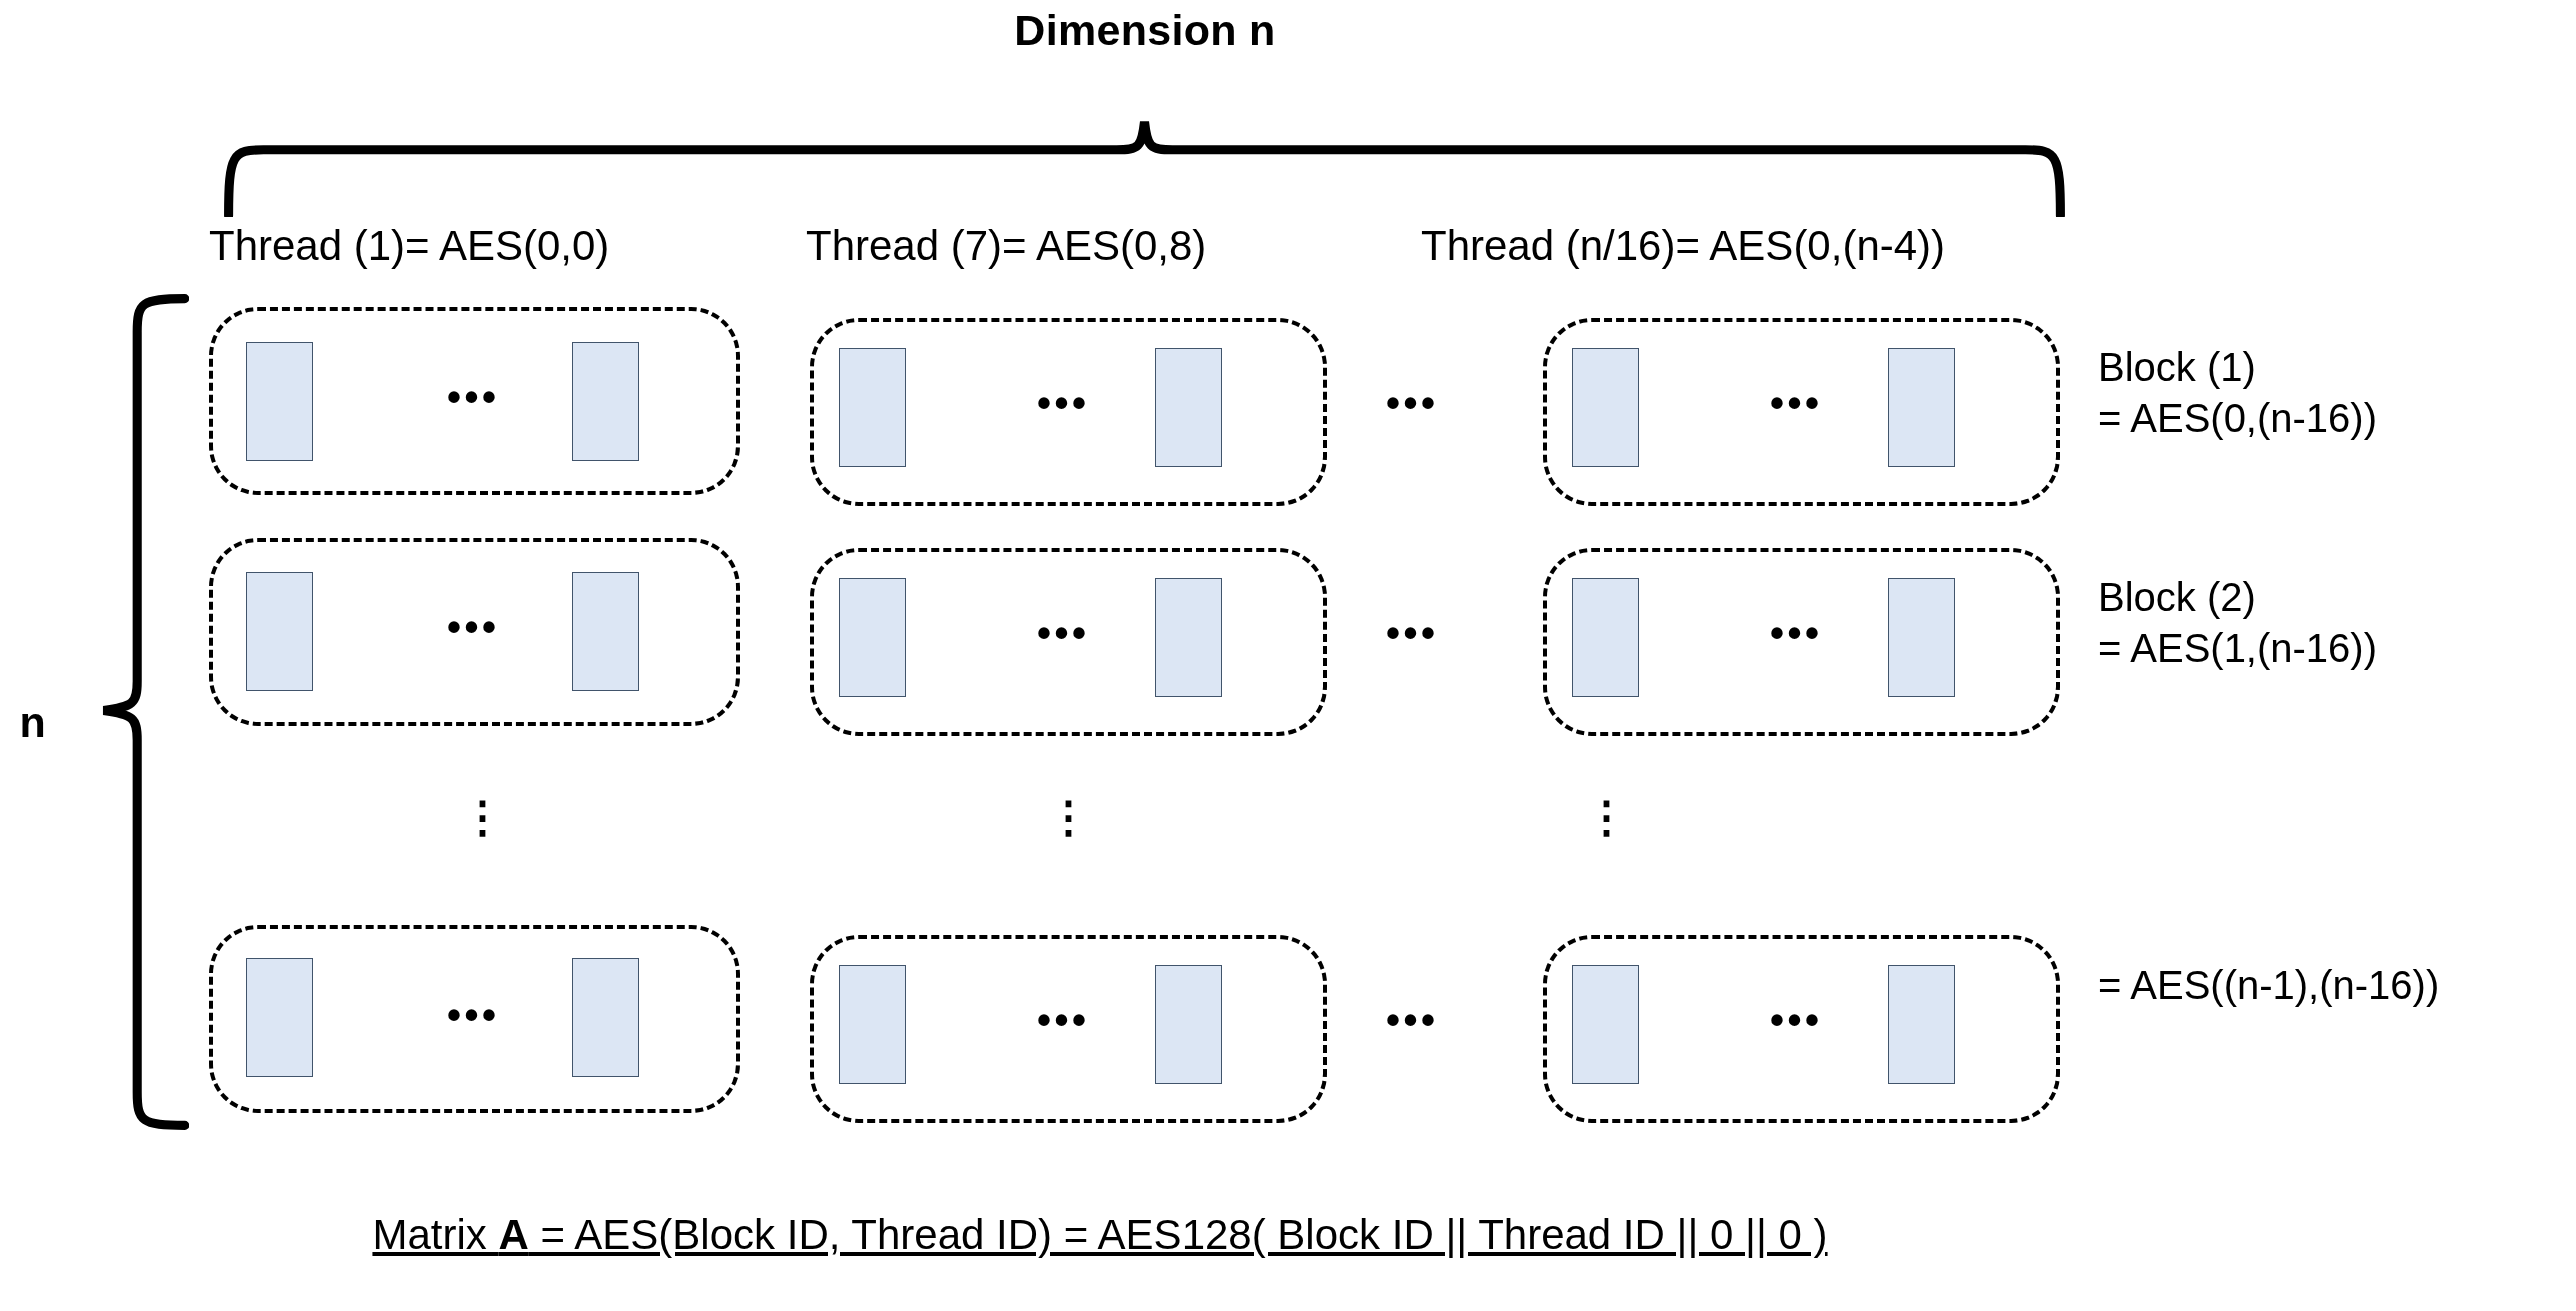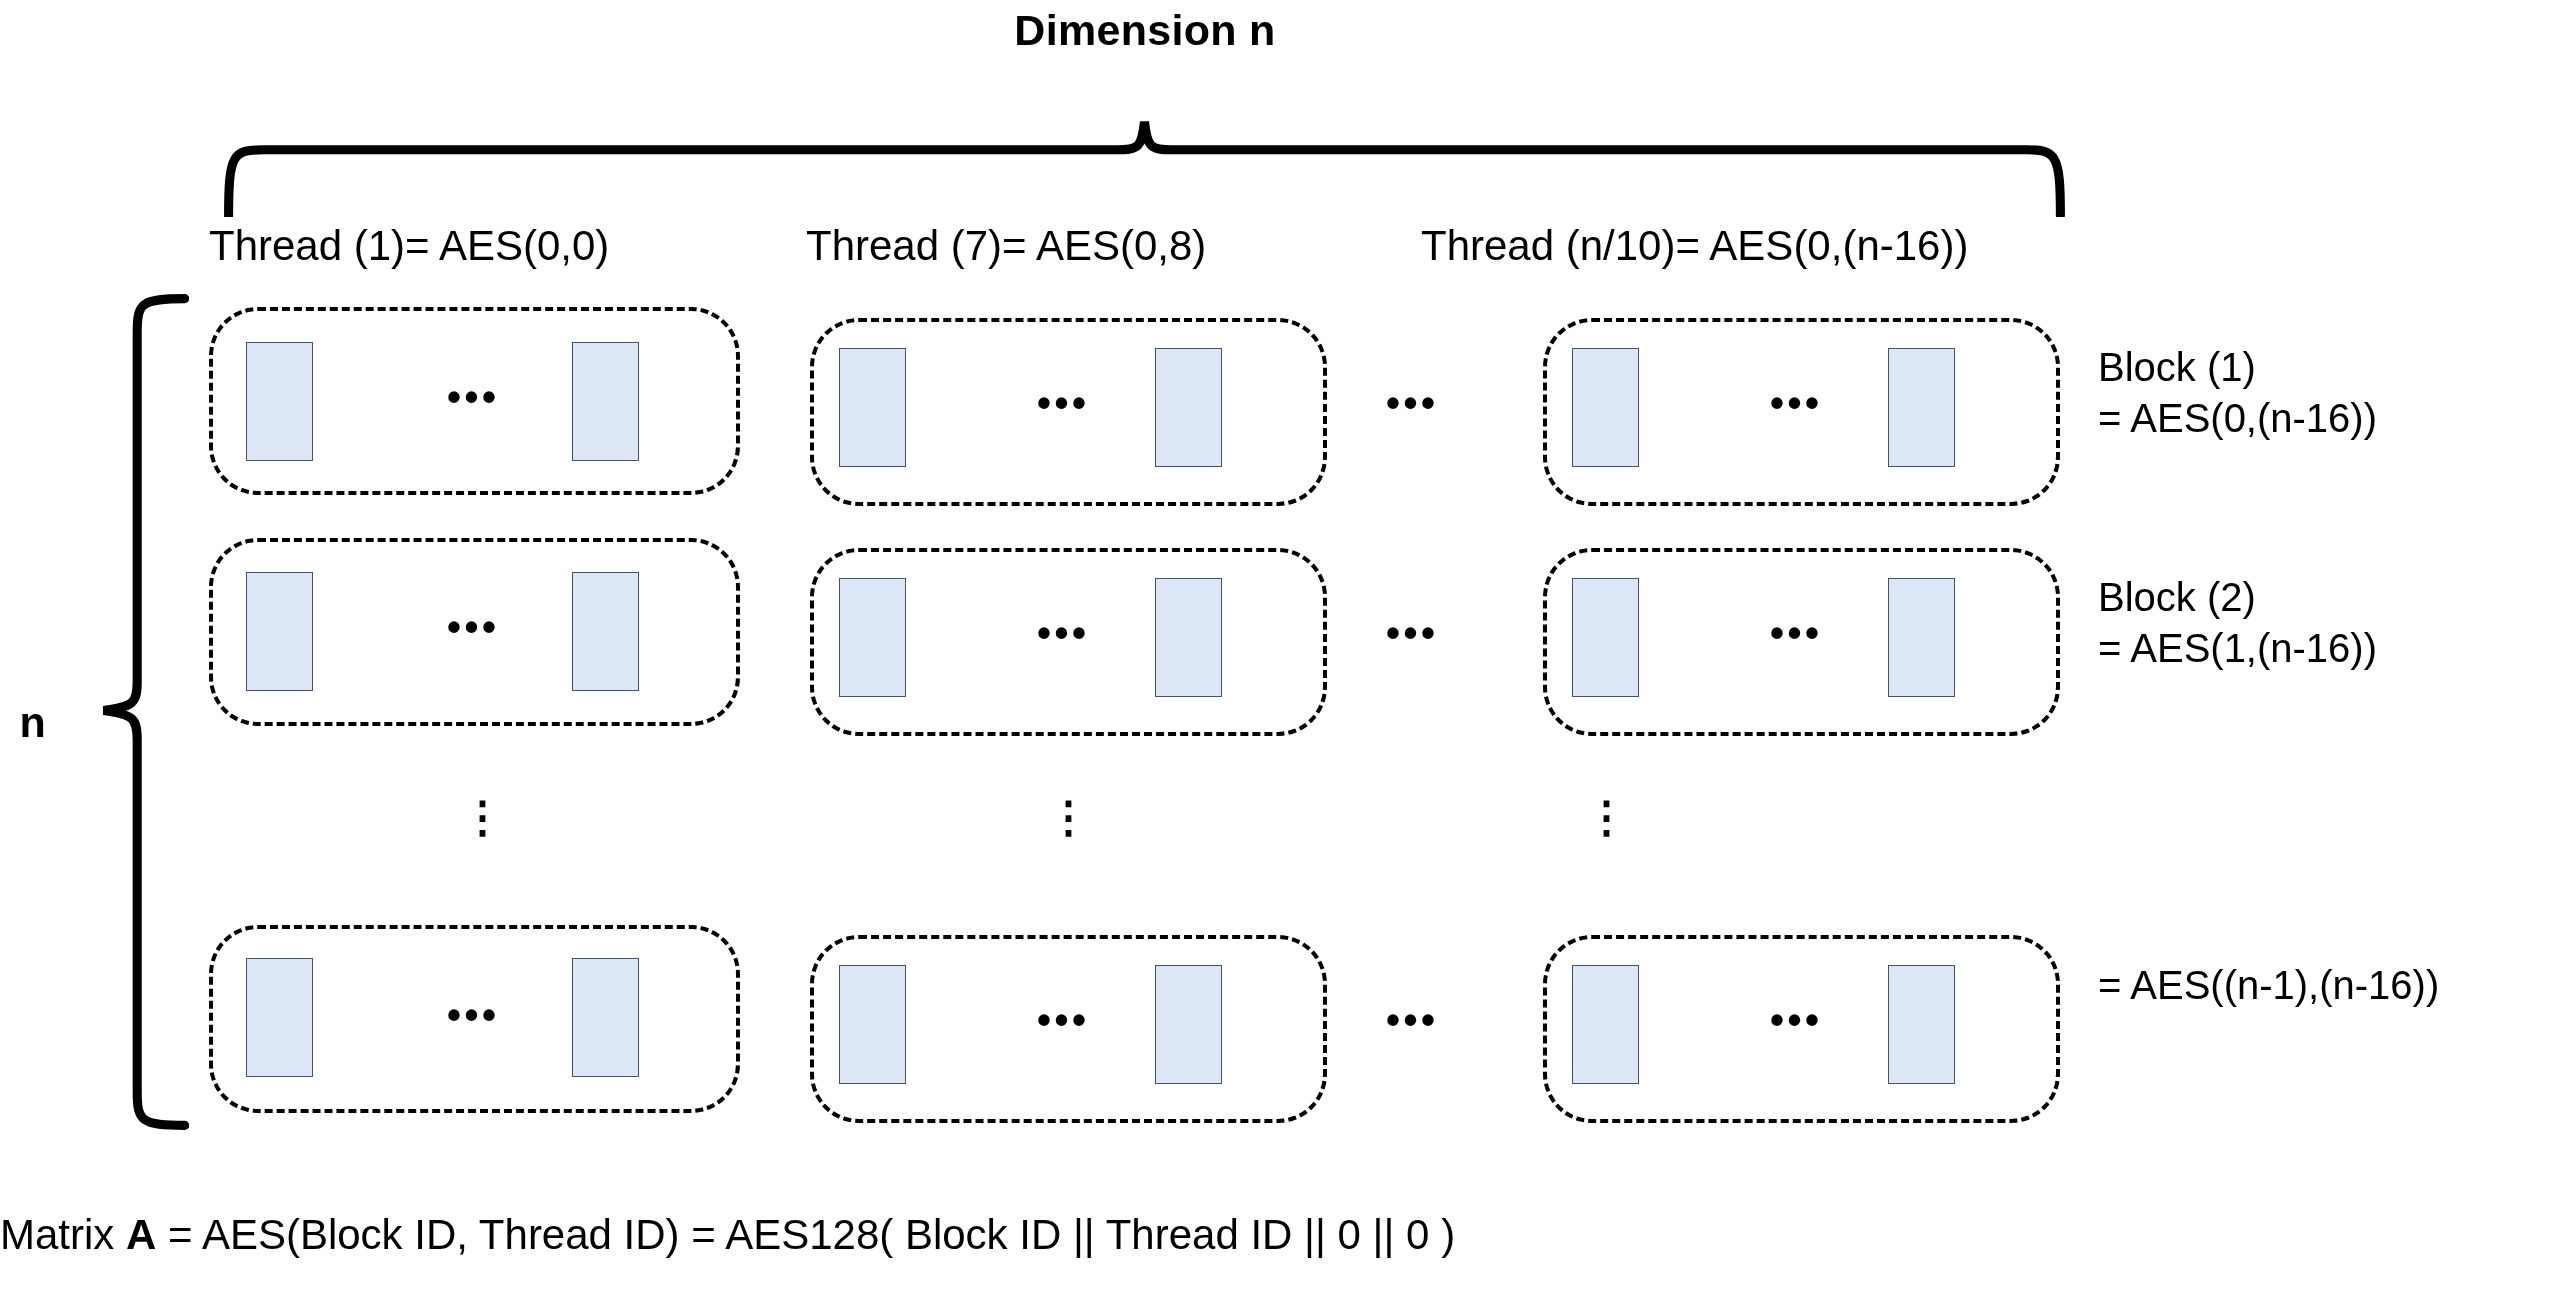--- a/index.html
+++ b/index.html
@@ -121,22 +121,24 @@
     margin-left: 11px;
   }
   .block-label .ln { display: block; }
 
   
   .caption {
     position: absolute;
     left: 0px;
     top: 1211px;
     width: 2200px;
+    text-align: center;
     font-size: 42px;
     white-space: nowrap;
+    text-decoration: underline;
   }
   .caption b { font-weight: bold; }
 </style>
 </head>
 <body>
 
 <div id="stage">
 
   <div class="dim-title">Dimension n</div>
 
@@ -151,21 +153,21 @@
     <svg width="91" height="838" viewBox="0 0 130 1200" preserveAspectRatio="none">
       <path d="M 124,8 C 62,8 56,14 56,56 L 56,556 C 56,588 50,592 8,598
                C 50,604 56,608 56,640 L 56,1144 C 56,1186 62,1192 124,1192" fill="none" stroke="#000000" stroke-width="13" stroke-linecap="round"></path>
     </svg>
   </div>
 
   <div class="n-label">n</div>
 
   <div class="thread-label t1">Thread (1)= AES(0,0)</div>
   <div class="thread-label t2">Thread (7)= AES(0,8)</div>
-  <div class="thread-label t3">Thread (n/10)= AES(0,(n-16))</div>
+  <div class="thread-label t3">Thread (n/16)= AES(0,(n-4))</div>
 
   <div class="thread-group" style="left:209px; top:307px; width:531px; height:188px;"></div>
   <div class="cell" style="left:246px; top:342px;"></div>
   <div class="hdots" style="left:447px; top:377px;">•••</div>
   <div class="cell" style="left:572px; top:342px;"></div>
 
   <div class="thread-group" style="left:810px; top:318px; width:517px; height:188px;"></div>
   <div class="cell" style="left:839px; top:348px;"></div>
   <div class="hdots" style="left:1037px; top:383px;">•••</div>
   <div class="cell" style="left:1155px; top:348px;"></div>

